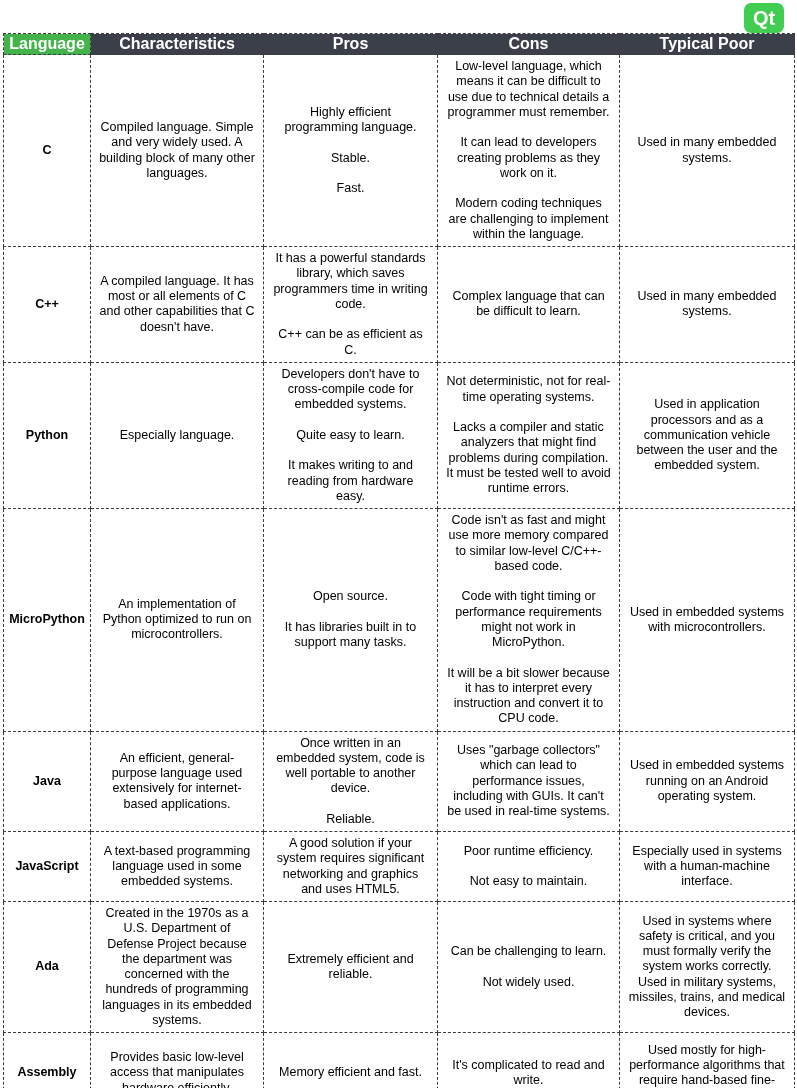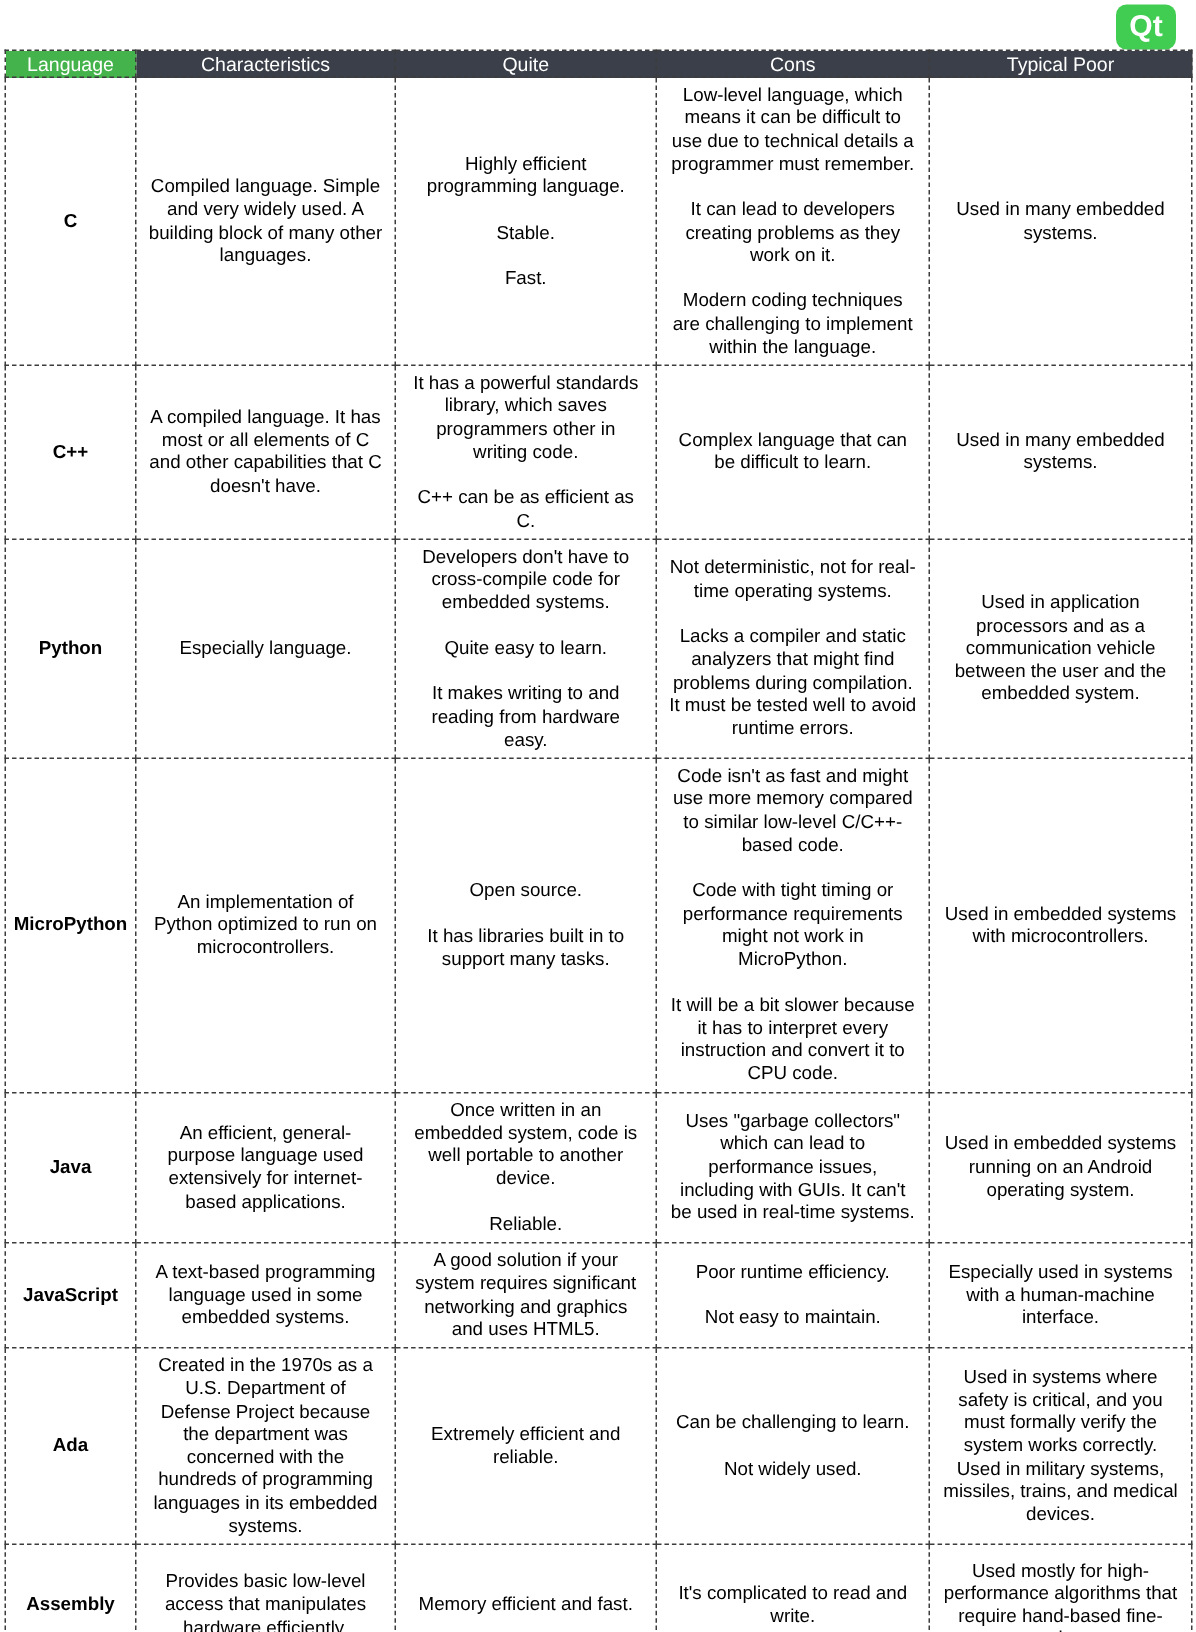--- a/index.html
+++ b/index.html
@@ -23,22 +23,22 @@
   table.lang-table {
     position: absolute; top: 33px; left: 3px;
     width: 791px;
     border-collapse: collapse;
     table-layout: fixed;
   }
   th, td { border: 1px dashed #3c3c3c; }
   thead th {
     background: #3a3f49;
     color: #ffffff;
-    font-size: 13px;
-    font-weight: normal;
+    font-size: 16px;
+    font-weight: bold;
     height: 16px;
     padding: 1px 2px;
     text-align: center;
   }
   thead th.lang-head { background: #45b34b; }
   tbody td {
     font-size: 12.5px;
     line-height: 1.22;
     color: #000000;
     padding: 4px 8px;
@@ -74,21 +74,21 @@
     <col style="width:87px">
     <col style="width:173px">
     <col style="width:174px">
     <col style="width:182px">
     <col style="width:175px">
   </colgroup>
   <thead>
     <tr>
       <th class="lang-head">Language</th>
       <th>Characteristics</th>
-      <th>Quite</th>
+      <th>Pros</th>
       <th>Cons</th>
       <th>Typical Poor</th>
     </tr>
   </thead>
   <tbody>
     <tr>
       <td class="lang-cell">C</td>
       <td>Compiled language. Simple and very widely used. A building block of many other languages.</td>
       <td>Highly efficient programming language.
 
@@ -98,21 +98,21 @@
       <td>Low-level language, which means it can be difficult to use due to technical details a programmer must remember.
 
 It can lead to developers creating problems as they work on it.
 
 Modern coding techniques are challenging to implement within the language.</td>
       <td>Used in many embedded systems.</td>
     </tr>
     <tr>
       <td class="lang-cell">C++</td>
       <td>A compiled language. It has most or all elements of C and other capabilities that C doesn't have.</td>
-      <td>It has a powerful standards library, which saves programmers other in writing code.
+      <td>It has a powerful standards library, which saves programmers time in writing code.
 
 C++ can be as efficient as C.</td>
       <td>Complex language that can be difficult to learn.</td>
       <td>Used in many embedded systems.</td>
     </tr>
     <tr>
       <td class="lang-cell">Python</td>
       <td>Especially language.</td>
       <td>Developers don't have to cross-compile code for embedded systems.
 

